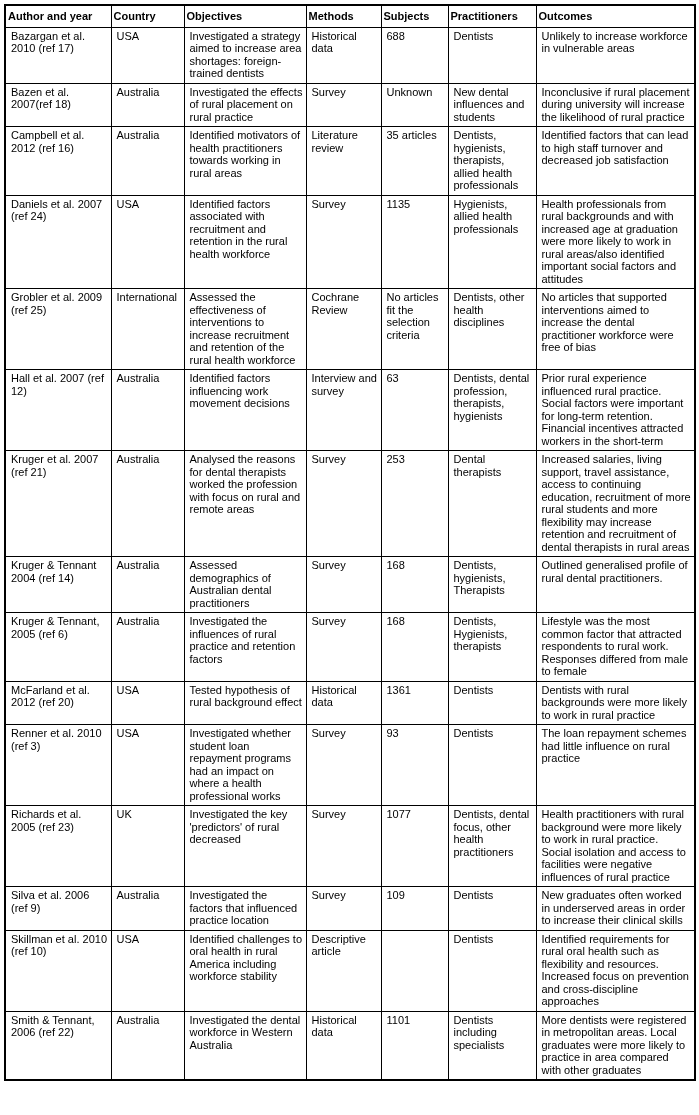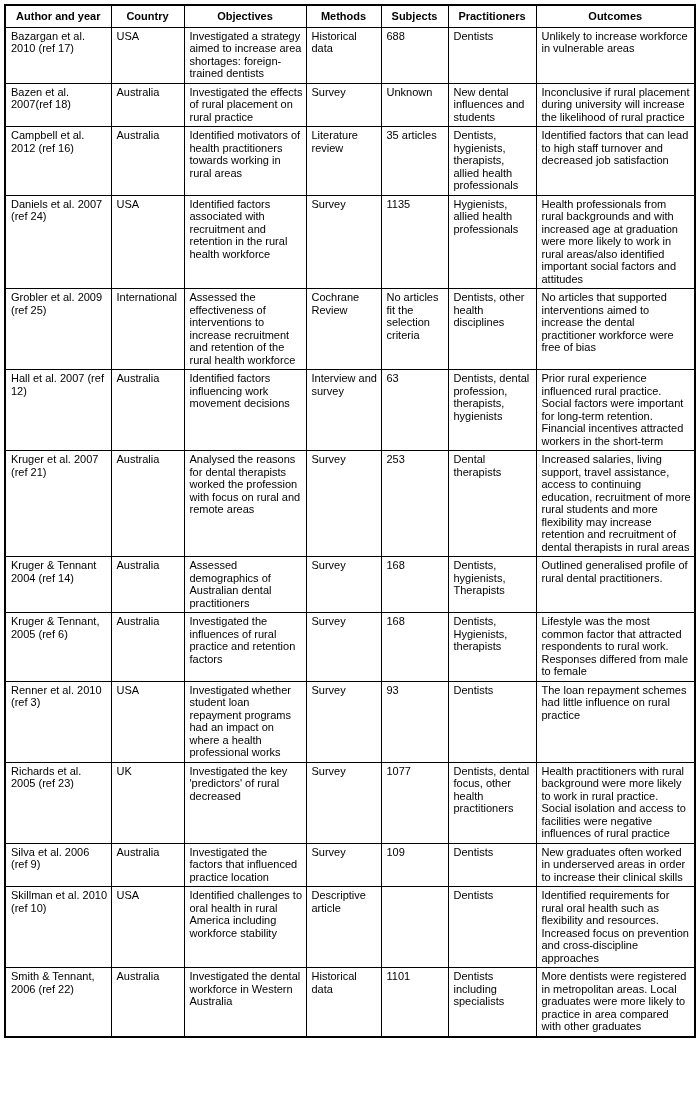--- a/index.html
+++ b/index.html
@@ -36,21 +36,21 @@
     border: 1px solid #000000;
     vertical-align: top;
     font-size: 11px;
     line-height: 12.5px;
     padding: 2px 3px 3px 5px;
     text-align: left;
     overflow-wrap: break-word;
     color: #000000;
   }
   table.studies th {
-    text-align: center;
+    text-align: left;
     font-weight: bold;
     padding: 4px 2px;
   }
 </style>
 </head>
 <body>
 
 <div class="page">
   <table class="studies">
     <colgroup>
@@ -149,20 +149,29 @@
         <tr>
           <td>Kruger &amp; Tennant, 2005 (ref 6)</td>
           <td>Australia</td>
           <td>Investigated the influences of rural practice and retention factors</td>
           <td>Survey</td>
           <td>168</td>
           <td>Dentists, Hygienists, therapists</td>
           <td>Lifestyle was the most common factor that attracted respondents to rural work. Responses differed from male to female</td>
         </tr>
         <tr>
+          <td>McFarland et al. 2012 (ref 20)</td>
+          <td>USA</td>
+          <td>Tested hypothesis of rural background effect</td>
+          <td>Historical data</td>
+          <td>1361</td>
+          <td>Dentists</td>
+          <td>Dentists with rural backgrounds were more likely to work in rural practice</td>
+        </tr>
+        <tr>
           <td>Renner et al. 2010 (ref 3)</td>
           <td>USA</td>
           <td>Investigated whether student loan repayment programs had an impact on where a health professional works</td>
           <td>Survey</td>
           <td>93</td>
           <td>Dentists</td>
           <td>The loan repayment schemes had little influence on rural practice</td>
         </tr>
         <tr>
           <td>Richards et al. 2005 (ref 23)</td>

